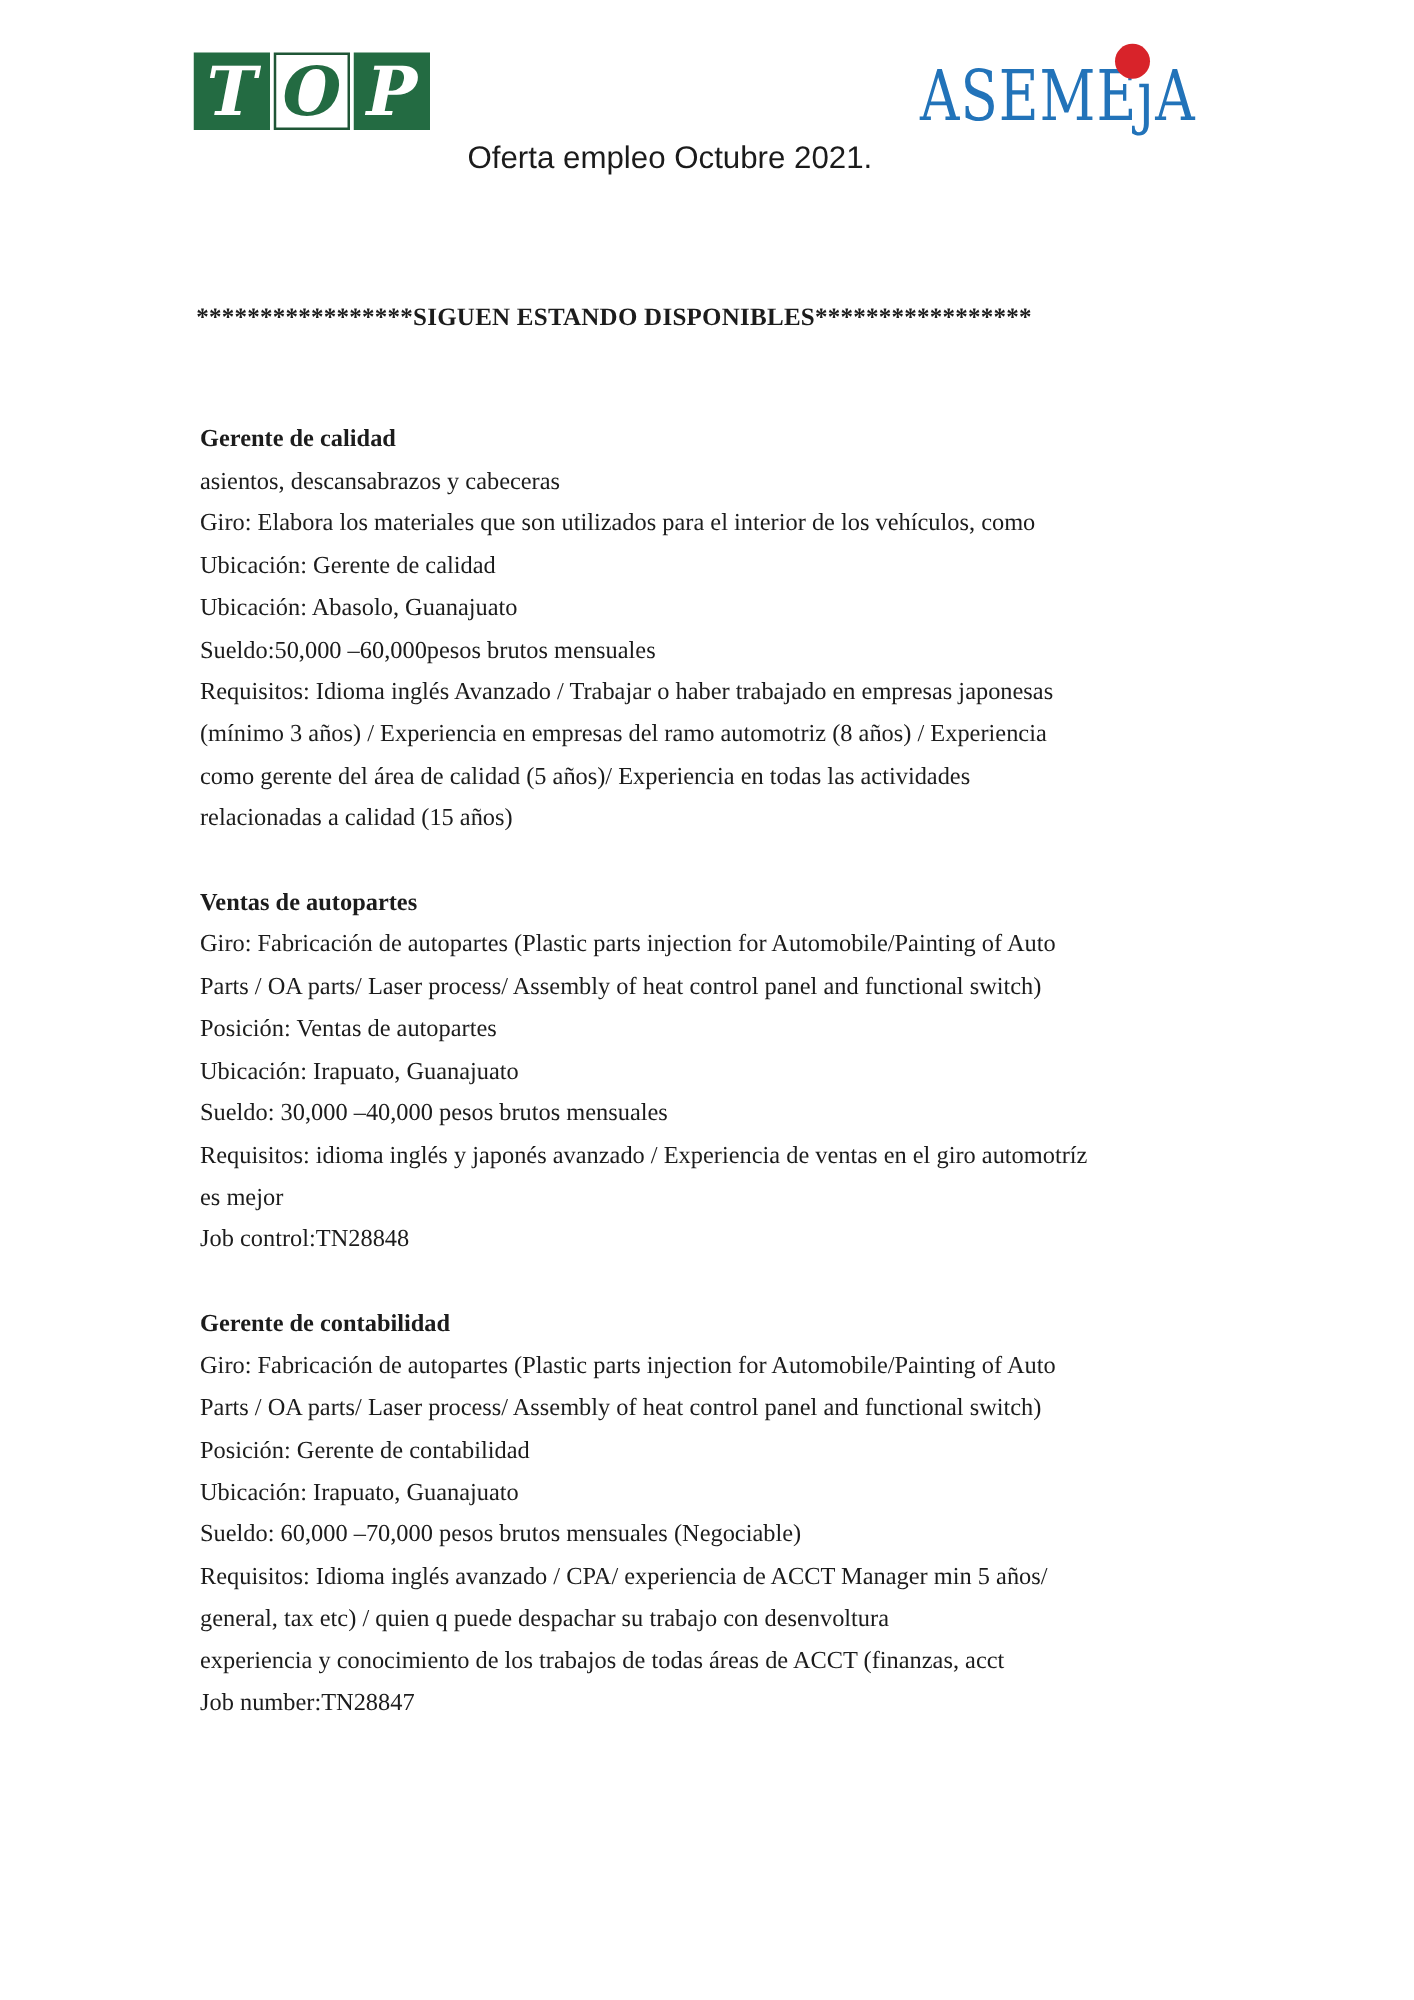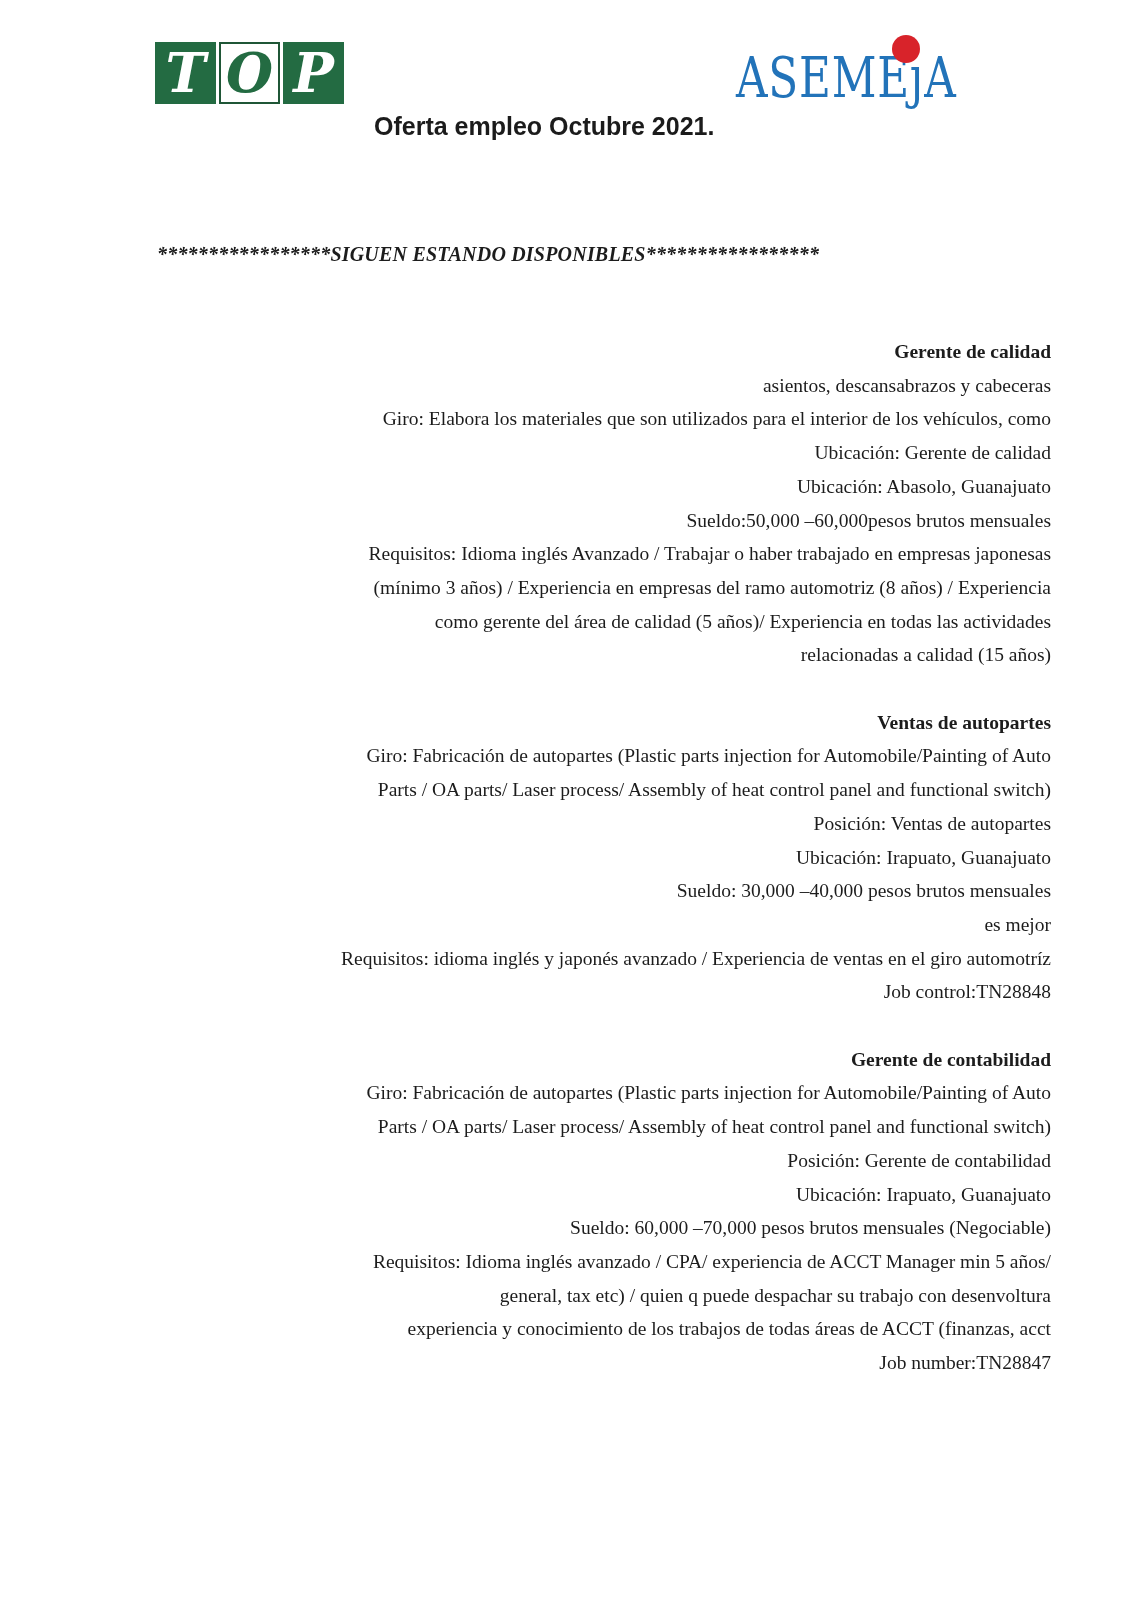--- a/index.html
+++ b/index.html
@@ -70,51 +70,49 @@
     background: #D8232A;
   }
 
   
   .doc-title {
     position: absolute;
     left: 374px;
     top: 112px;
     margin: 0;
     font-family: "Liberation Sans", sans-serif;
-    font-weight: 700;
+    font-weight: 400;
     font-size: 25px;
     color: #1b1b1b;
     white-space: nowrap;
   }
 
   
   .avail-heading {
     position: absolute;
     left: 157px;
     top: 243px;
     font-size: 20px;
     font-weight: bold;
     letter-spacing: 0.2px;
     white-space: nowrap;
-    font-style: italic;
   }
 
   
   .content {
     position: absolute;
     left: 160px;
     top: 335px;
     right: 80px;
   }
   .job-section + .job-section { margin-top: 33.7px; }
   .job-line {
     font-size: 19.5px;
     line-height: 33.7px;
     white-space: nowrap;
-    text-align: right;
   }
   .job-title { font-weight: bold; }
 </style>
 </head>
 <body>
 
 <div class="page">
 
   <div class="top-logo">
     <div class="sq sq-green">T</div>
@@ -146,22 +144,22 @@
           <div class="job-line">relacionadas a calidad (15 años)</div>
         </section>
 
     <section class="job-section">
       <div class="job-line job-title">Ventas de autopartes</div>
     <div class="job-line">Giro: Fabricación de autopartes (Plastic parts injection for Automobile/Painting of Auto</div>
           <div class="job-line">Parts / OA parts/ Laser process/ Assembly of heat control panel and functional switch)</div>
           <div class="job-line">Posición: Ventas de autopartes</div>
           <div class="job-line">Ubicación: Irapuato, Guanajuato</div>
           <div class="job-line">Sueldo: 30,000 –40,000 pesos brutos mensuales</div>
+          <div class="job-line">Requisitos: idioma inglés y japonés avanzado / Experiencia de ventas en el giro automotríz</div>
           <div class="job-line">es mejor</div>
-          <div class="job-line">Requisitos: idioma inglés y japonés avanzado / Experiencia de ventas en el giro automotríz</div>
           <div class="job-line">Job control:TN28848</div>
         </section>
 
     <section class="job-section">
       <div class="job-line job-title">Gerente de contabilidad</div>
     <div class="job-line">Giro: Fabricación de autopartes (Plastic parts injection for Automobile/Painting of Auto</div>
           <div class="job-line">Parts / OA parts/ Laser process/ Assembly of heat control panel and functional switch)</div>
           <div class="job-line">Posición: Gerente de contabilidad</div>
           <div class="job-line">Ubicación: Irapuato, Guanajuato</div>
           <div class="job-line">Sueldo: 60,000 –70,000 pesos brutos mensuales (Negociable)</div>

